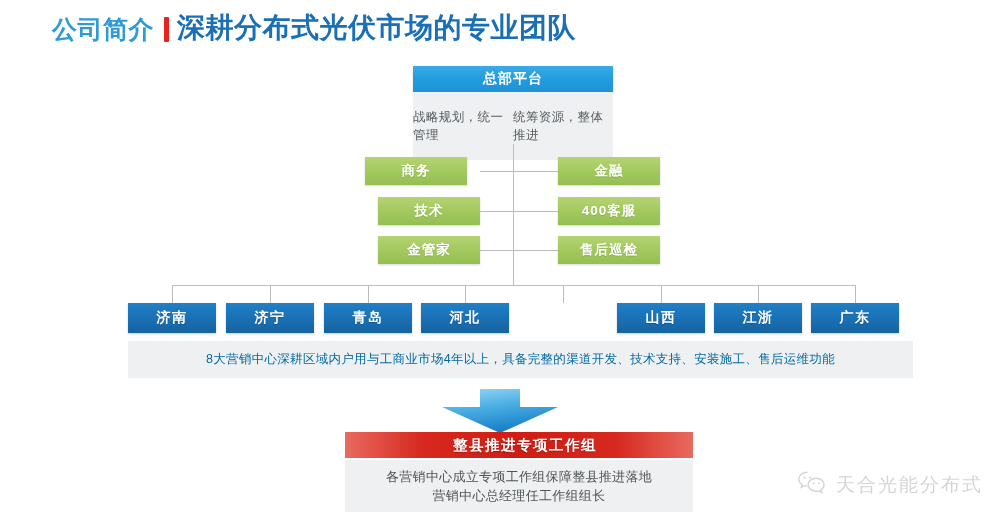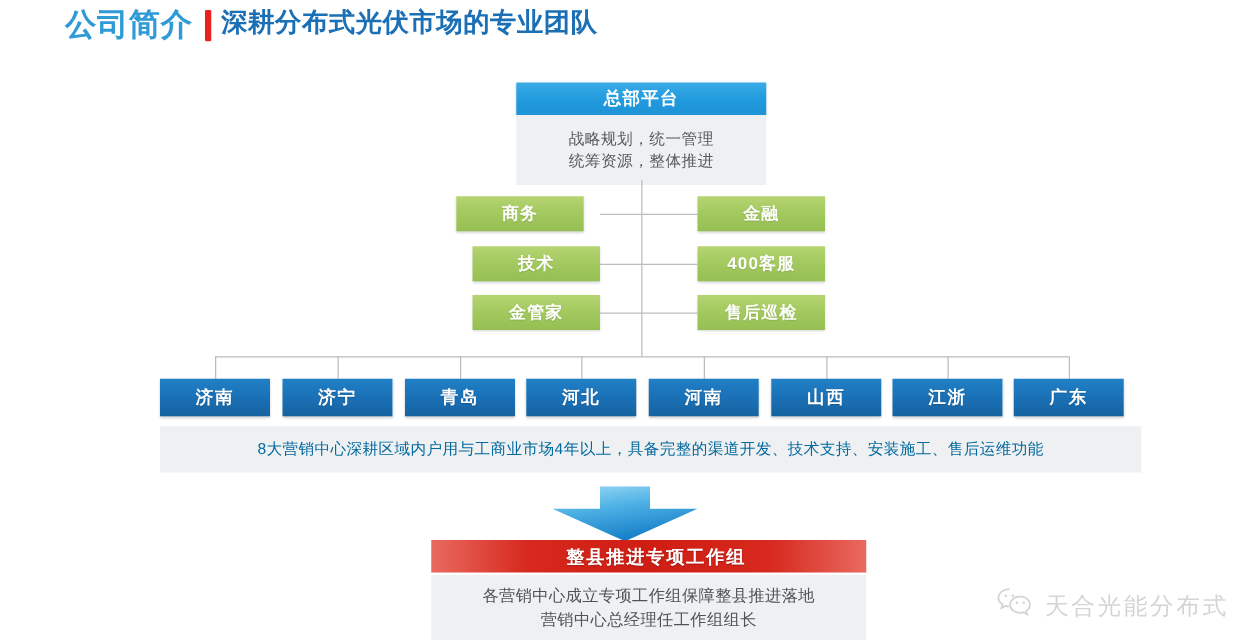--- a/index.html
+++ b/index.html
@@ -7,50 +7,50 @@
     width:1001px;height:512px;
     background:#ffffff;
     font-family:"Liberation Sans","DejaVu Sans",sans-serif;
     overflow:hidden;position:relative;
   }
   .slide{position:absolute;inset:0;}
 
   
   .title-bar{
     position:absolute;left:52px;top:8px;
-    display:flex;align-items:flex-start;height:34px;
+    display:flex;align-items:flex-end;height:34px;
   }
   .title-lead{
     font-size:25px;font-weight:bold;color:#2e9ad6;
     letter-spacing:.5px;line-height:1;
   }
   .title-sep{
     width:5px;height:25px;background:#e8231f;
     margin:0 8px 0 10px;border-radius:1px;
   }
   .title-main{
-    font-size:21px;font-weight:bold;color:#1b6fb5;
+    font-size:28px;font-weight:bold;color:#1b6fb5;
     letter-spacing:.5px;line-height:1;
   }
 
   
   .box{position:absolute;box-sizing:border-box;}
 
   .hq-head{
     left:413px;top:66px;width:200px;height:26px;
     background:linear-gradient(180deg,#3aabe6 0%,#219ade 55%,#1f93d6 100%);
     color:#fff;font-size:14px;font-weight:bold;
     display:flex;align-items:center;justify-content:center;
     letter-spacing:1px;
     box-shadow:0 1px 2px rgba(0,0,0,.18);
   }
   .hq-body{
-    left:413px;top:92px;width:200px;height:56px;
+    left:413px;top:92px;width:200px;height:68px;
     background:#eef0f1;
-    display:flex;flex-direction:column;align-items:center;justify-content:center;
+    display:flex;flex-direction:row;align-items:center;justify-content:center;
     color:#555b60;font-size:12.5px;line-height:18px;letter-spacing:.4px;
   }
 
   .green{
     width:102px;height:28px;
     background:linear-gradient(180deg,#b5d472 0%,#a3c95f 48%,#95bf53 100%);
     color:#fff;font-size:13.5px;font-weight:bold;
     display:flex;align-items:center;justify-content:center;
     letter-spacing:1px;
     box-shadow:0 1px 2px rgba(0,0,0,.16);
@@ -151,21 +151,20 @@
   <div class="line vline" style="left:465px;top:285px;height:18px;"></div>
   <div class="line vline" style="left:563px;top:285px;height:18px;"></div>
   <div class="line vline" style="left:661px;top:285px;height:18px;"></div>
   <div class="line vline" style="left:758px;top:285px;height:18px;"></div>
   <div class="line vline" style="left:855px;top:285px;height:18px;"></div>
 
   <div class="box blue-region" style="left:128px;top:303px;">济南</div>
   <div class="box blue-region" style="left:226px;top:303px;">济宁</div>
   <div class="box blue-region" style="left:324px;top:303px;">青岛</div>
   <div class="box blue-region" style="left:421px;top:303px;">河北</div>
-  <div class="box blue-region" style="left:519px;top:303px;">河南</div>
   <div class="box blue-region" style="left:617px;top:303px;font-family:Liberation Serif, serif;">山西</div>
   <div class="box blue-region" style="left:714px;top:303px;">江浙</div>
   <div class="box blue-region" style="left:811px;top:303px;">广东</div>
 
   <div class="box caption-bar">8大营销中心深耕区域内户用与工商业市场4年以上，具备完整的渠道开发、技术支持、安装施工、售后运维功能</div>
 
   <div class="arrow">
     <svg width="120" height="44" viewBox="0 0 120 44" xmlns="http://www.w3.org/2000/svg">
       <defs>
         <linearGradient id="arrGrad" x1="0" y1="0" x2="0.35" y2="1">

